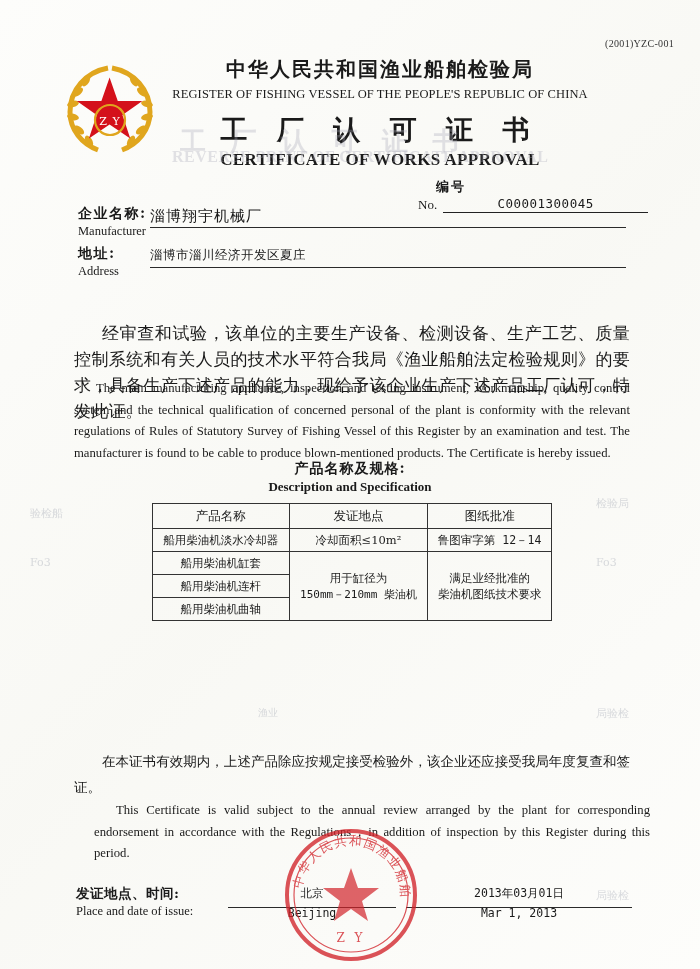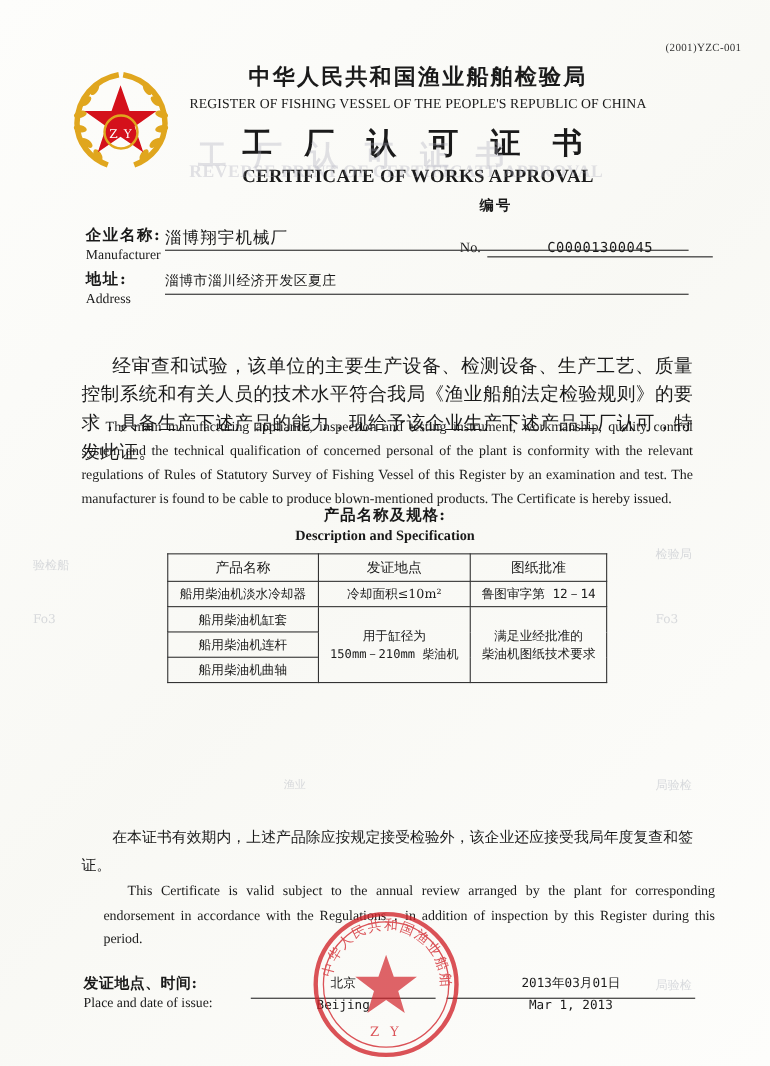--- a/index.html
+++ b/index.html
@@ -113,22 +113,22 @@
   }
   .num-cn {
     font-size: 13px;
     font-weight: bold;
     margin-left: 18px;
     letter-spacing: 2px;
     font-family: "DejaVu Serif", serif;
   }
   .num-row {
     display: flex;
-    align-items: flex-start;
-    margin-top: 21px;
+    align-items: center;
+    margin-top: 0;
   }
   .num-label {
     font-size: 13px;
     font-family: "Liberation Serif", serif;
     padding-right: 6px;
   }
   .num-value {
     flex: 1;
     border-bottom: 1px solid #222;
     font-family: "DejaVu Sans Mono", monospace;

